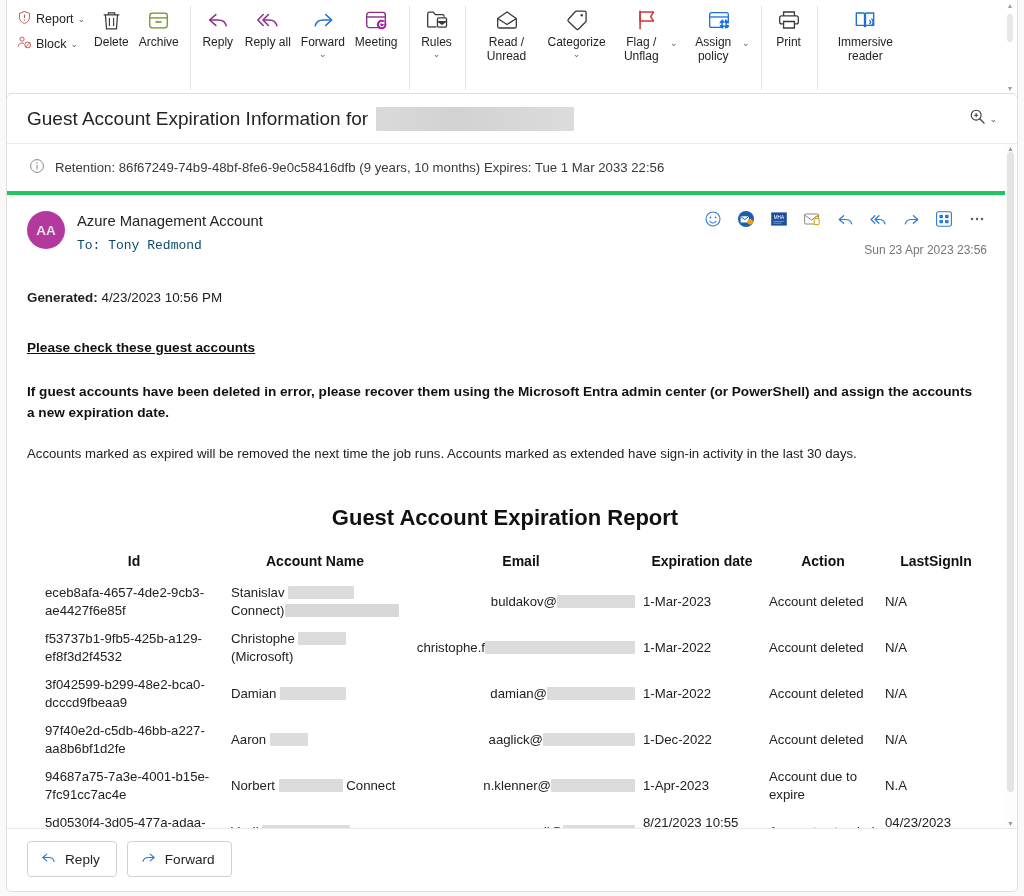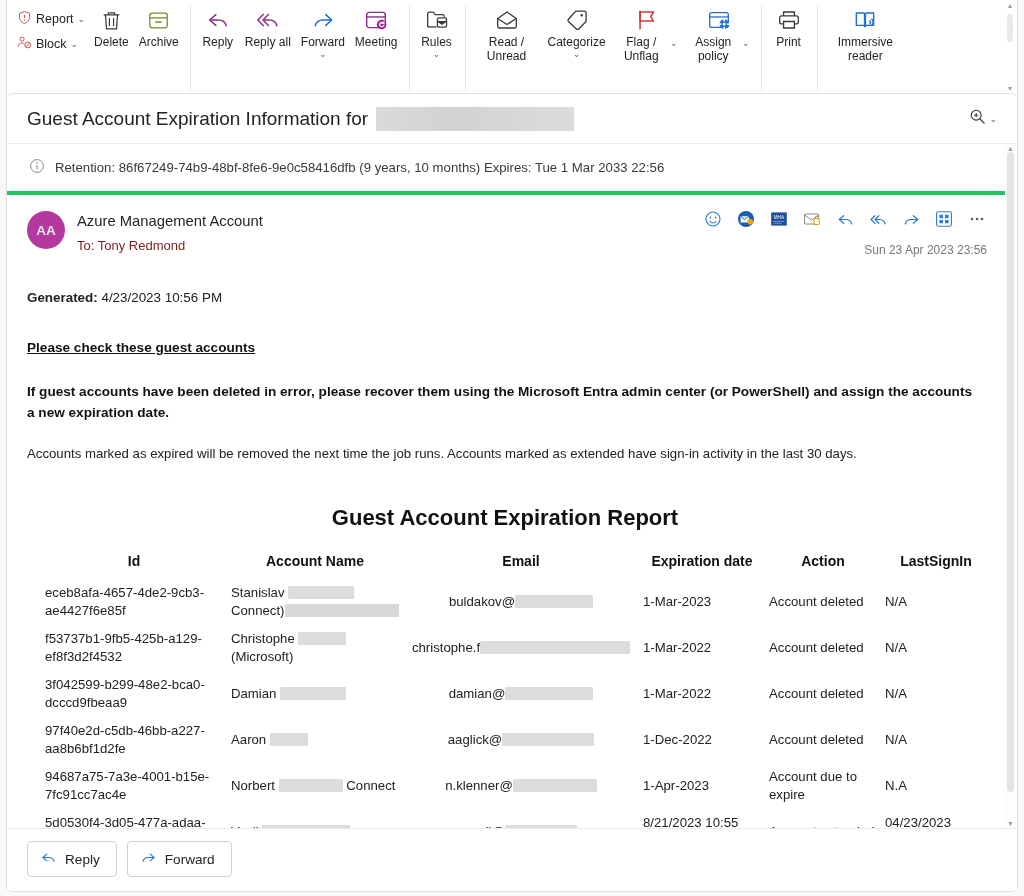--- a/index.html
+++ b/index.html
@@ -141,21 +141,21 @@
     border-radius: 50%;
     color: #e5e5e5;
     font-size: 13.5px;
     font-weight: bold;
     display: flex; align-items: center; justify-content: center;
     flex: 0 0 auto;
     margin-top: 2px;
   }
   .senderinfo { flex: 1; min-width: 0; padding-top: 2px; }
   .sendername { font-size: 14.8px; color: #242424; line-height: 20px; }
-  .senderto { font-size: 13px; color: #7f1d1d; margin-top: 6px; line-height: 18px; }
+  .senderto { font-size: 13px; color: #0c4a6e; margin-top: 6px; line-height: 18px; font-family: Liberation Mono, monospace; }
   .senderright { display: flex; flex-direction: column; align-items: flex-end; }
   .iconrow { display: flex; align-items: center; gap: 13px; }
   .iconbtn { cursor: pointer; display: flex; align-items: center; justify-content: center; width: 20px; height: 20px; }
   .msgdate { font-size: 12px; color: #797775; margin-top: 14px; }
 
   .body { padding: 10px 22px 0 20px; }
   .p-gen { font-size: 13.4px; color: #222; margin: 12px 0 0 0; line-height: 18px; }
   .p-gen b { font-weight: bold; }
   .p-check {
     font-size: 13.6px; font-weight: bold; text-decoration: underline;
@@ -183,21 +183,21 @@
   }
   table.report td {
     font-size: 13.2px;
     color: #222;
     vertical-align: middle;
     padding: 5px 4px;
     line-height: 18px;
   }
   .c-id { width: 200px; text-align: left; padding-left: 18px !important; }
   .c-name { width: 176px; text-align: left; }
-  .c-email { width: 236px; text-align: center; }
+  .c-email { width: 236px; text-align: right; }
   .c-exp { width: 126px; text-align: left; }
   .c-act { width: 116px; text-align: left; }
   .c-last { width: 110px; text-align: left; }
   th.c-id, th.c-name, th.c-email, th.c-exp, th.c-act, th.c-last { text-align: center; }
   .rd { display: inline-block; height: 13px; background: #dcdcdc; border-radius: 1px; vertical-align: -2px; }
   .rd2 { background: #d8d8d8; }
 
   .footer {
     flex: 0 0 auto;
     border-top: 1px solid #edebe9;

